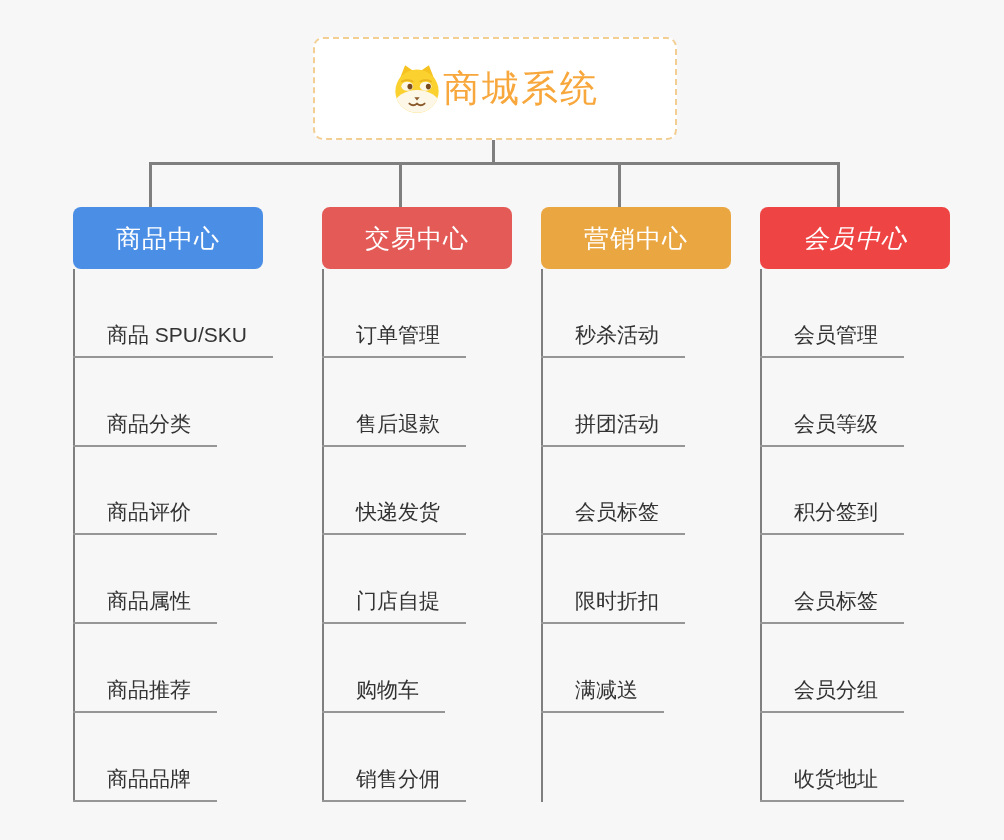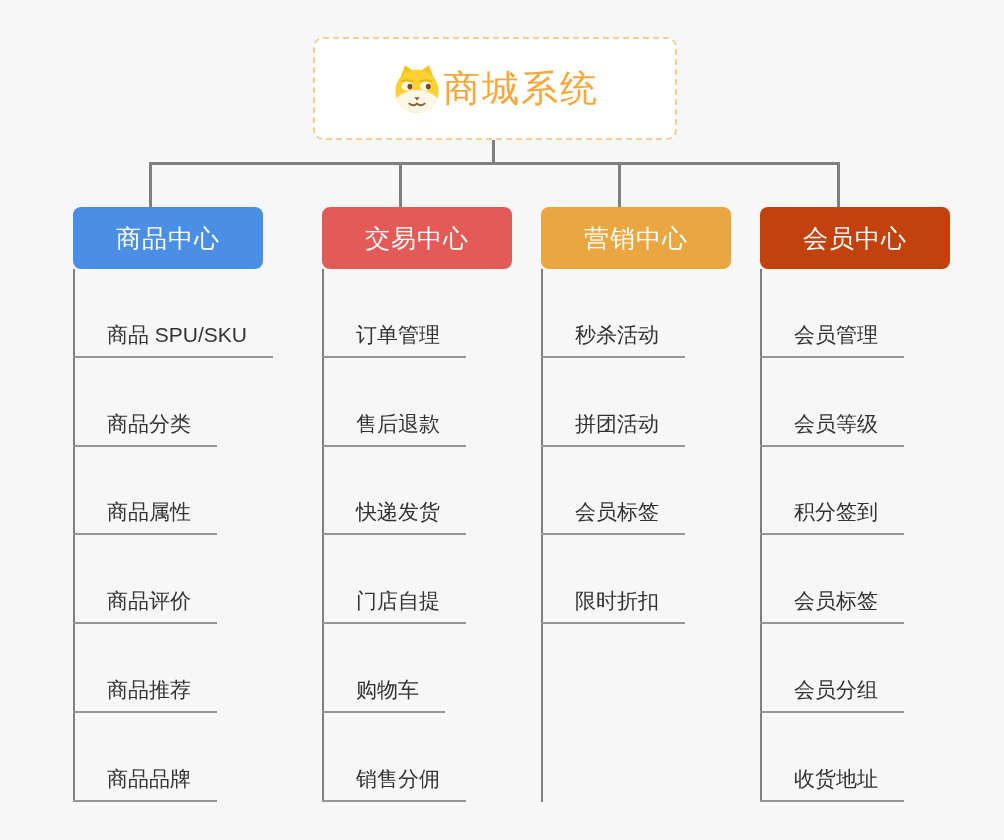--- a/index.html
+++ b/index.html
@@ -144,24 +144,24 @@
     <div class="branch-box" style="background: rgb(74, 142, 229);">商品中心</div>
     <div class="trunk"></div>
     <div class="leaves">
         <div class="leaf-row">
           <span class="leaf-label">商品 SPU/SKU</span>
         </div>
         <div class="leaf-row">
           <span class="leaf-label">商品分类</span>
         </div>
         <div class="leaf-row">
+          <span class="leaf-label">商品评价</span>
+        </div>
+        <div class="leaf-row">
           <span class="leaf-label">商品属性</span>
-        </div>
-        <div class="leaf-row">
-          <span class="leaf-label">商品评价</span>
         </div>
         <div class="leaf-row">
           <span class="leaf-label">商品推荐</span>
         </div>
         <div class="leaf-row">
           <span class="leaf-label">商品品牌</span>
         </div>
       </div>
   </div>
 
@@ -199,25 +199,28 @@
         </div>
         <div class="leaf-row">
           <span class="leaf-label">拼团活动</span>
         </div>
         <div class="leaf-row">
           <span class="leaf-label">会员标签</span>
         </div>
         <div class="leaf-row">
           <span class="leaf-label">限时折扣</span>
         </div>
+        <div class="leaf-row">
+          <span class="leaf-label">满减送</span>
+        </div>
       </div>
   </div>
 
   <div class="branch-col col-3">
-    <div class="branch-box" style="background: #c2410c;">会员中心</div>
+    <div class="branch-box" style="background: #ef4444; font-style: italic;">会员中心</div>
     <div class="trunk"></div>
     <div class="leaves">
         <div class="leaf-row">
           <span class="leaf-label">会员管理</span>
         </div>
         <div class="leaf-row">
           <span class="leaf-label">会员等级</span>
         </div>
         <div class="leaf-row">
           <span class="leaf-label">积分签到</span>

